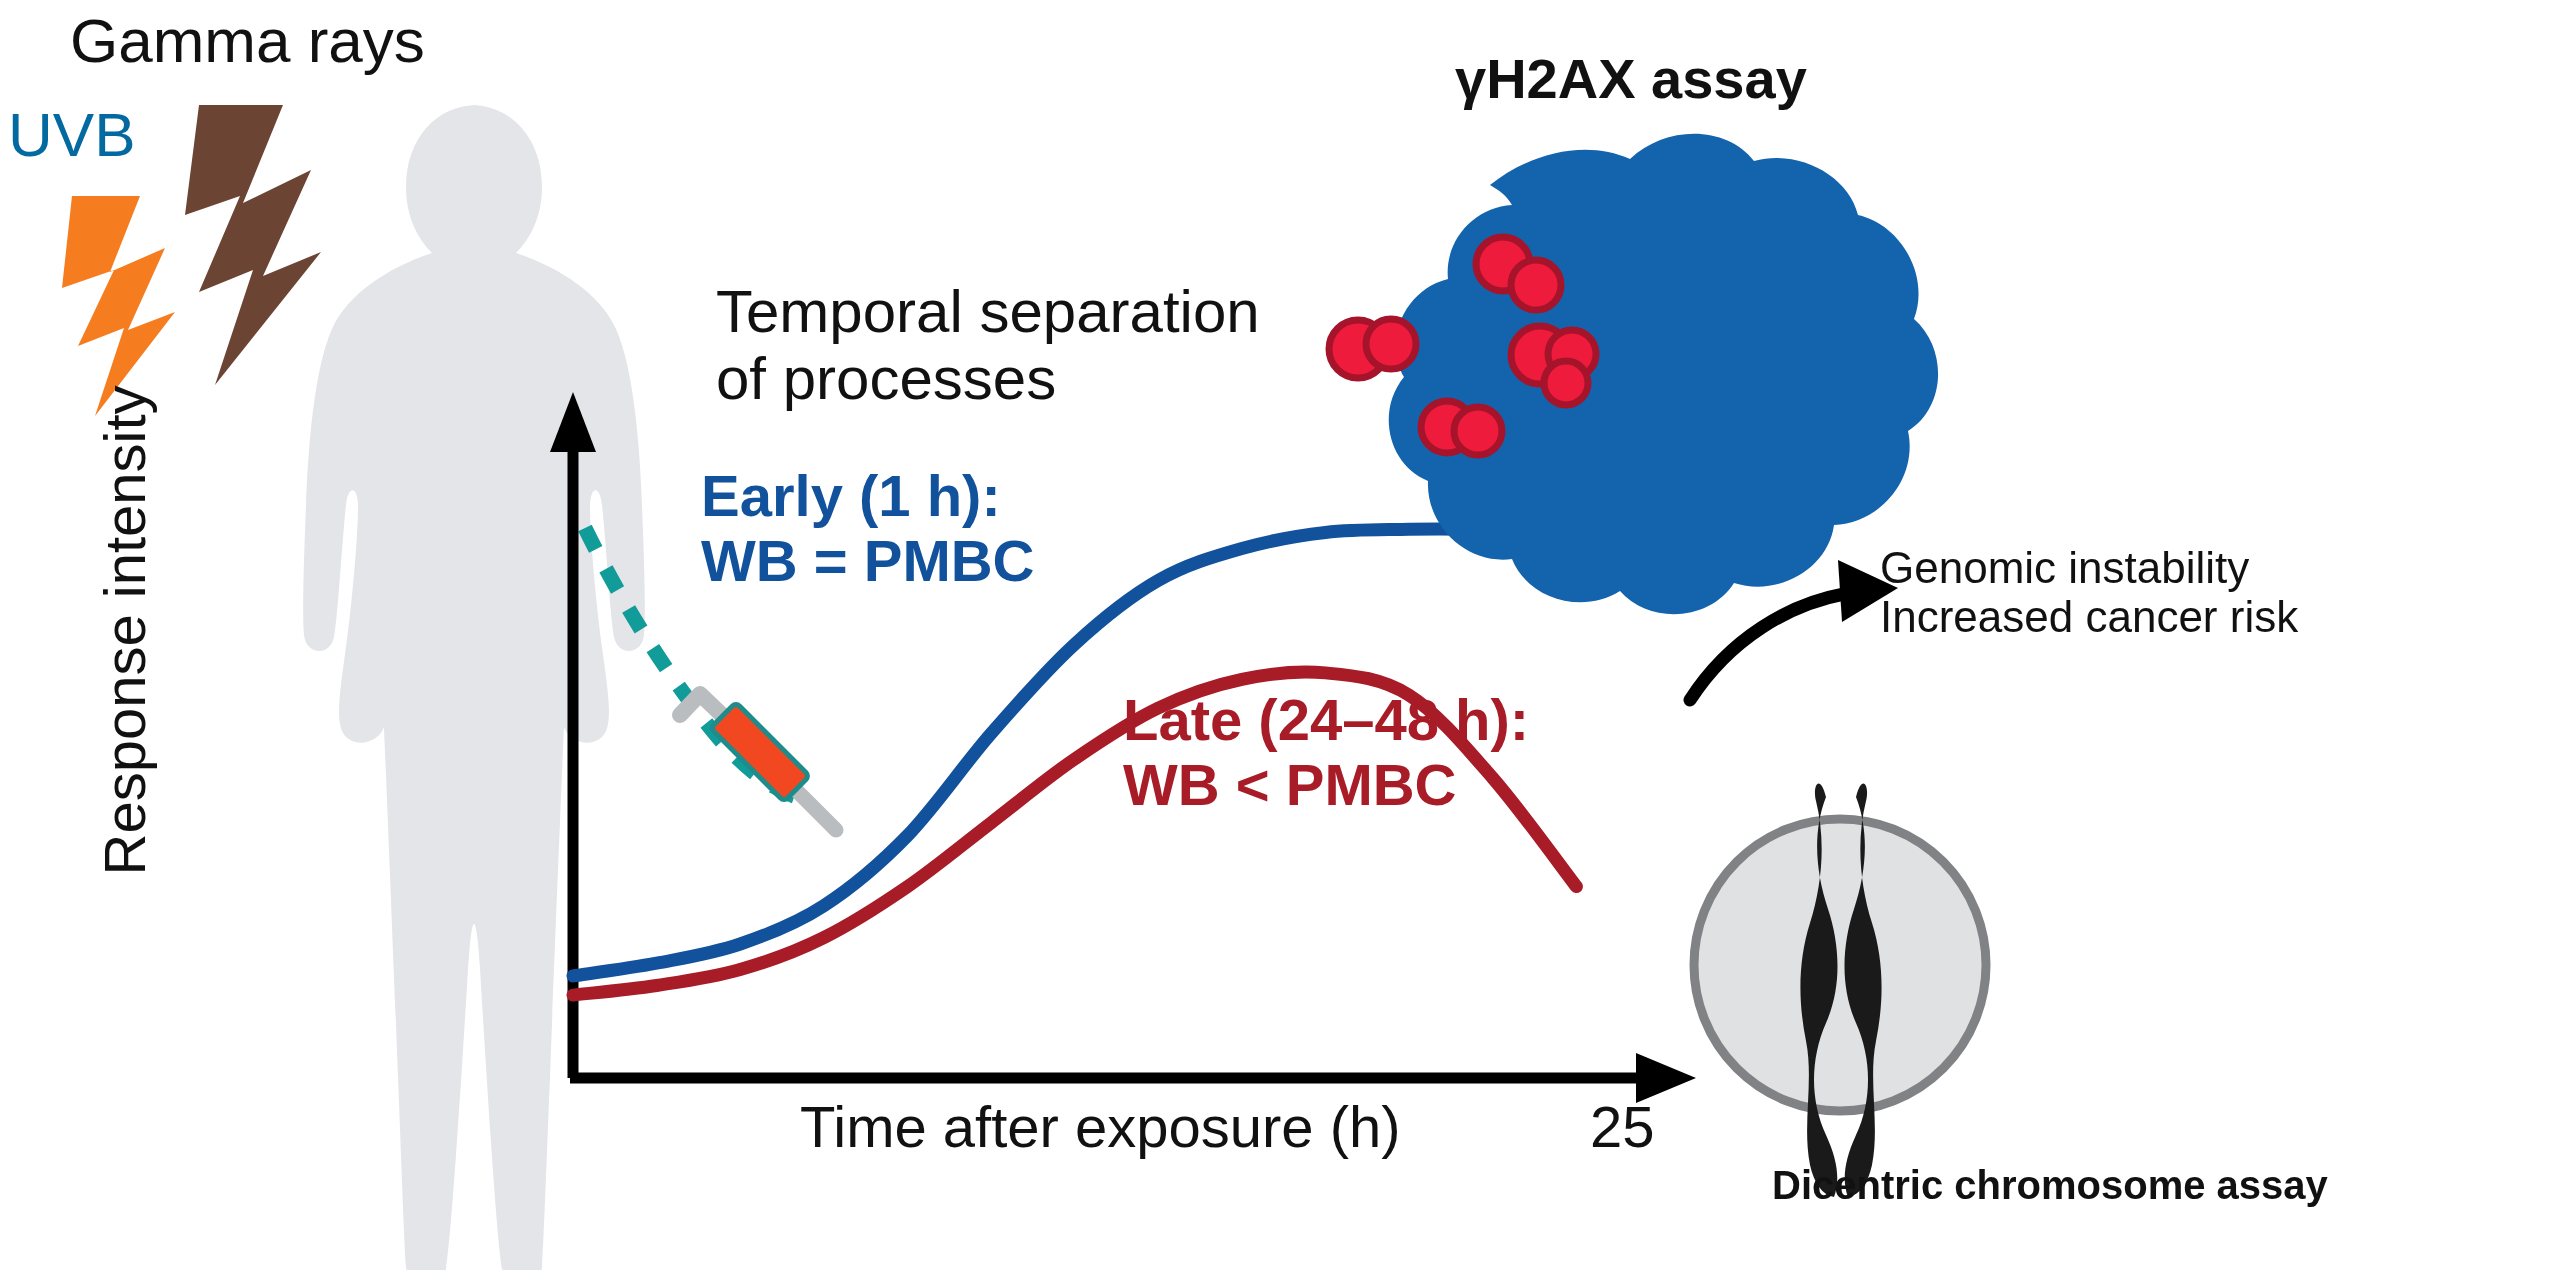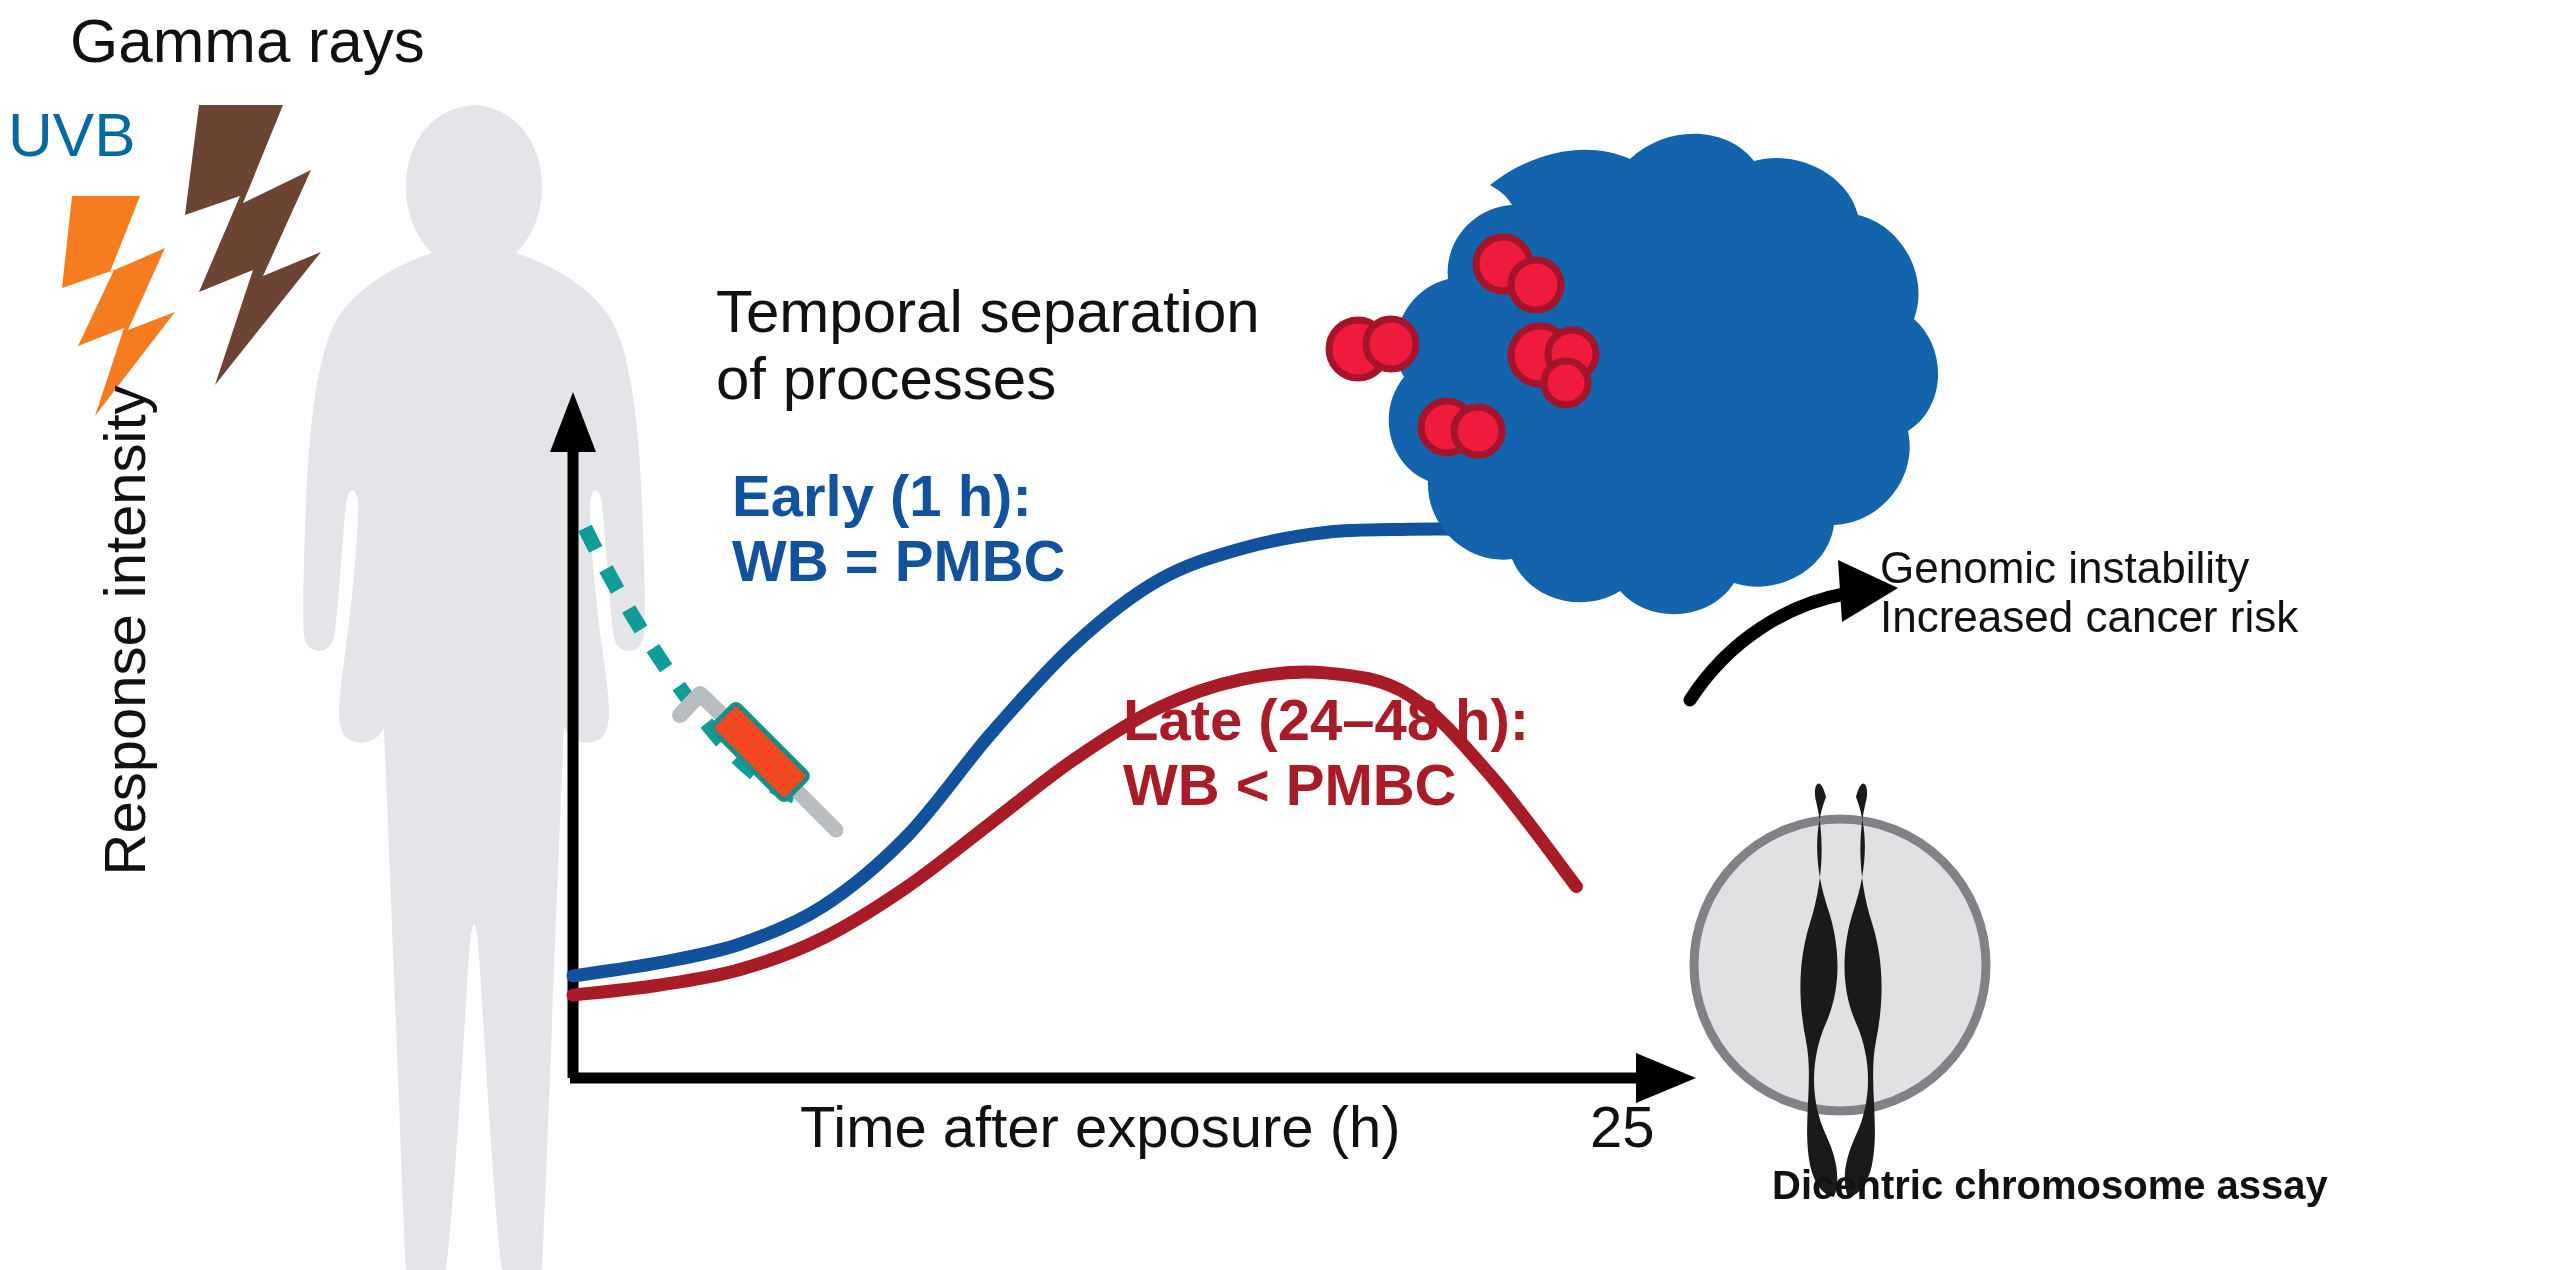--- a/index.html
+++ b/index.html
@@ -8,21 +8,21 @@
     width:2372px;height:1270px;
     background:#ffffff;
     overflow:hidden;
     font-family:"Liberation Sans", sans-serif;
   }
   .lbl{position:absolute;white-space:pre;line-height:1.12;}
   .svgfull{position:absolute;left:0;top:0;width:2556px;height:1270px;}
   #t-gamma{left:70px;top:6px;font-size:62px;color:#111;}
   #t-uvb{left:8px;top:100px;font-size:62px;color:#0369a1;}
   #t-temporal{left:716px;top:278px;font-size:60px;color:#111;}
-  #t-early{left:732px;top:464px;font-size:58px;color:#12519B;font-weight:bold;}
+  #t-early{left:701px;top:464px;font-size:58px;color:#12519B;font-weight:bold;}
   #t-late{left:1123px;top:688px;font-size:58px;color:#A81C28;font-weight:bold;}
   #t-ylabel{
     left:-90px;top:628px;width:430px;
     font-size:58px;color:#111;text-align:center;
     transform:rotate(-90deg);
   }
   #t-xlabel{left:800px;top:1095px;font-size:58px;color:#111;}
   #t-tick48{left:1590px;top:1095px;font-size:58px;color:#111;}
   #t-h2ax{left:1455px;top:48px;font-size:56px;color:#111;font-weight:bold;}
   #t-dicentric{left:1772px;top:1163px;font-size:40px;color:#111;font-weight:bold;}
@@ -170,17 +170,18 @@
   <div class="lbl" id="t-uvb">UVB</div>
   <div class="lbl" id="t-temporal">Temporal separation
 of processes</div>
   <div class="lbl" id="t-early">Early (1 h):
 WB = PMBC</div>
   <div class="lbl" id="t-late">Late (24–48 h):
 WB &lt; PMBC</div>
   <div class="lbl" id="t-ylabel">Response intensity</div>
   <div class="lbl" id="t-xlabel">Time after exposure (h)</div>
   <div class="lbl" id="t-tick48">25</div>
+  <div class="lbl" id="t-h2ax">γH2AX assay</div>
   <div class="lbl" id="t-dicentric">Dicentric chromosome assay</div>
   <div class="lbl" id="t-outcome">Genomic instability
 Increased cancer risk</div>
 
 </div>
 
 </body></html>

